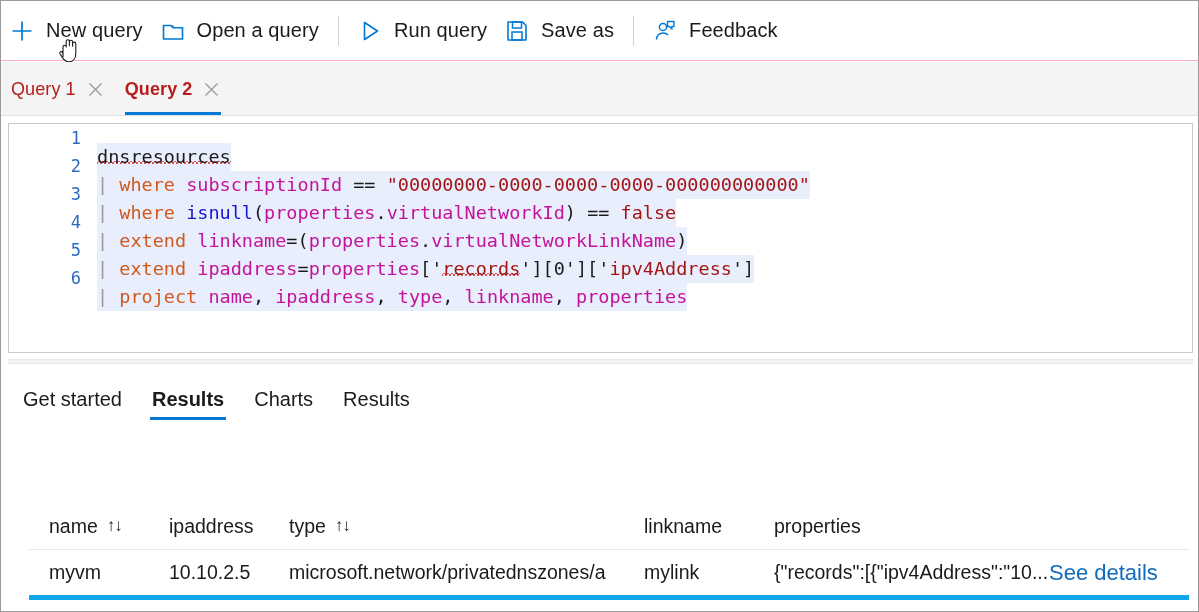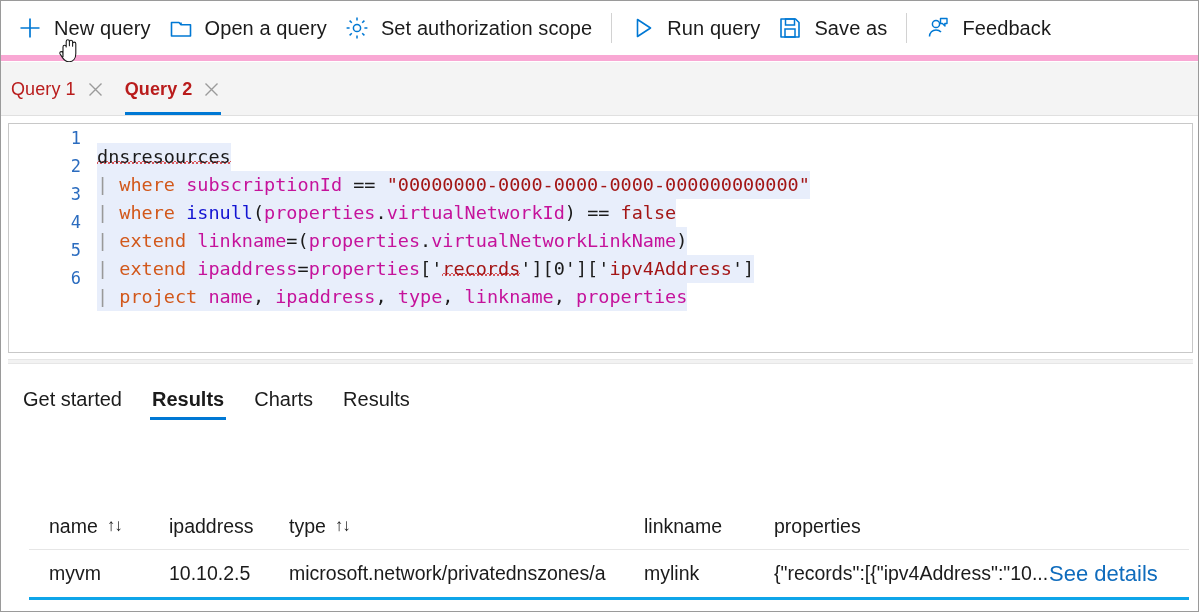--- a/index.html
+++ b/index.html
@@ -16,23 +16,23 @@
     background: #ffffff;
     border: 1px solid #9a9a9a;
     overflow: hidden;
   }
 
   
   .cmdbar {
     position: absolute; left: 0; top: 0;
     width: 1197px; height: 60px;
     background: #ffffff;
-    border-bottom: 6px solid #f9a8d4;
-    display: flex; align-items: center;
-    padding-left: 12px;
+    border-bottom: 1px solid #f9a8d4;
+    display: flex; align-items: center;
+    padding-left: 4px;
   }
   .cmd {
     display: flex; align-items: center;
     height: 44px;
     padding: 0 13px 0 2px;
     cursor: default;
     white-space: nowrap;
   }
   .cmd .ico {
     display: inline-flex; align-items: center; justify-content: center;
@@ -182,21 +182,21 @@
     position: absolute; left: 28px; top: 502px;
     width: 1160px;
   }
   .rrow { display: flex; align-items: center; }
   .rhead {
     height: 47px;
     border-bottom: 1px solid #e6e6e6;
   }
   .rbody {
     height: 50px;
-    border-bottom: 3px solid #0ea5e9;
+    border-bottom: 5px solid #0ea5e9;
   }
   .cell {
     font-size: 19.5px; color: #1b1b1b;
     white-space: nowrap; overflow: hidden;
     display: flex; align-items: center;
   }
   .rhead .cell { color: #1b1b1b; }
   .sorticon {
     margin-left: 9px; font-size: 17px; color: #1b1b1b;
     letter-spacing: -1px;
@@ -235,31 +235,20 @@
     <div class="cmd">
       <span class="ico">
         <svg width="26" height="26" viewBox="0 0 26 26">
           <path d="M3.5 7.5h7.5l2 2.2h9.5v11.3H3.5z" stroke="#0078d4" stroke-width="1.6" fill="none" stroke-linejoin="round"></path>
           <path d="M13 7.5v2.2" stroke="#0078d4" stroke-width="1.6" fill="none"></path>
         </svg>
       </span>
       <span class="lbl">Open a query</span>
     </div>
 
-    <div class="cmd">
-      <span class="ico">
-        <svg width="26" height="26" viewBox="0 0 26 26">
-          <g stroke="#0078d4" stroke-width="1.5" fill="none">
-            <circle cx="13" cy="13" r="3.6"></circle>
-            <path d="M13 2.6v3M13 20.4v3M2.6 13h3M20.4 13h3M5.6 5.6l2.2 2.2M18.2 18.2l2.2 2.2M20.4 5.6l-2.2 2.2M7.8 18.2l-2.2 2.2"></path>
-          </g>
-        </svg>
-      </span>
-      <span class="lbl">Set authorization scope</span>
-    </div>
 
     <div class="cmd-sep"></div>
 
     <div class="cmd">
       <span class="ico">
         <svg width="26" height="26" viewBox="0 0 26 26">
             <path d="M7.5 4.5l13 8.5-13 8.5z" stroke="#0078d4" stroke-width="1.6" fill="none" stroke-linejoin="round"></path>
           </svg>
       </span>
       <span class="lbl">Run query</span>

